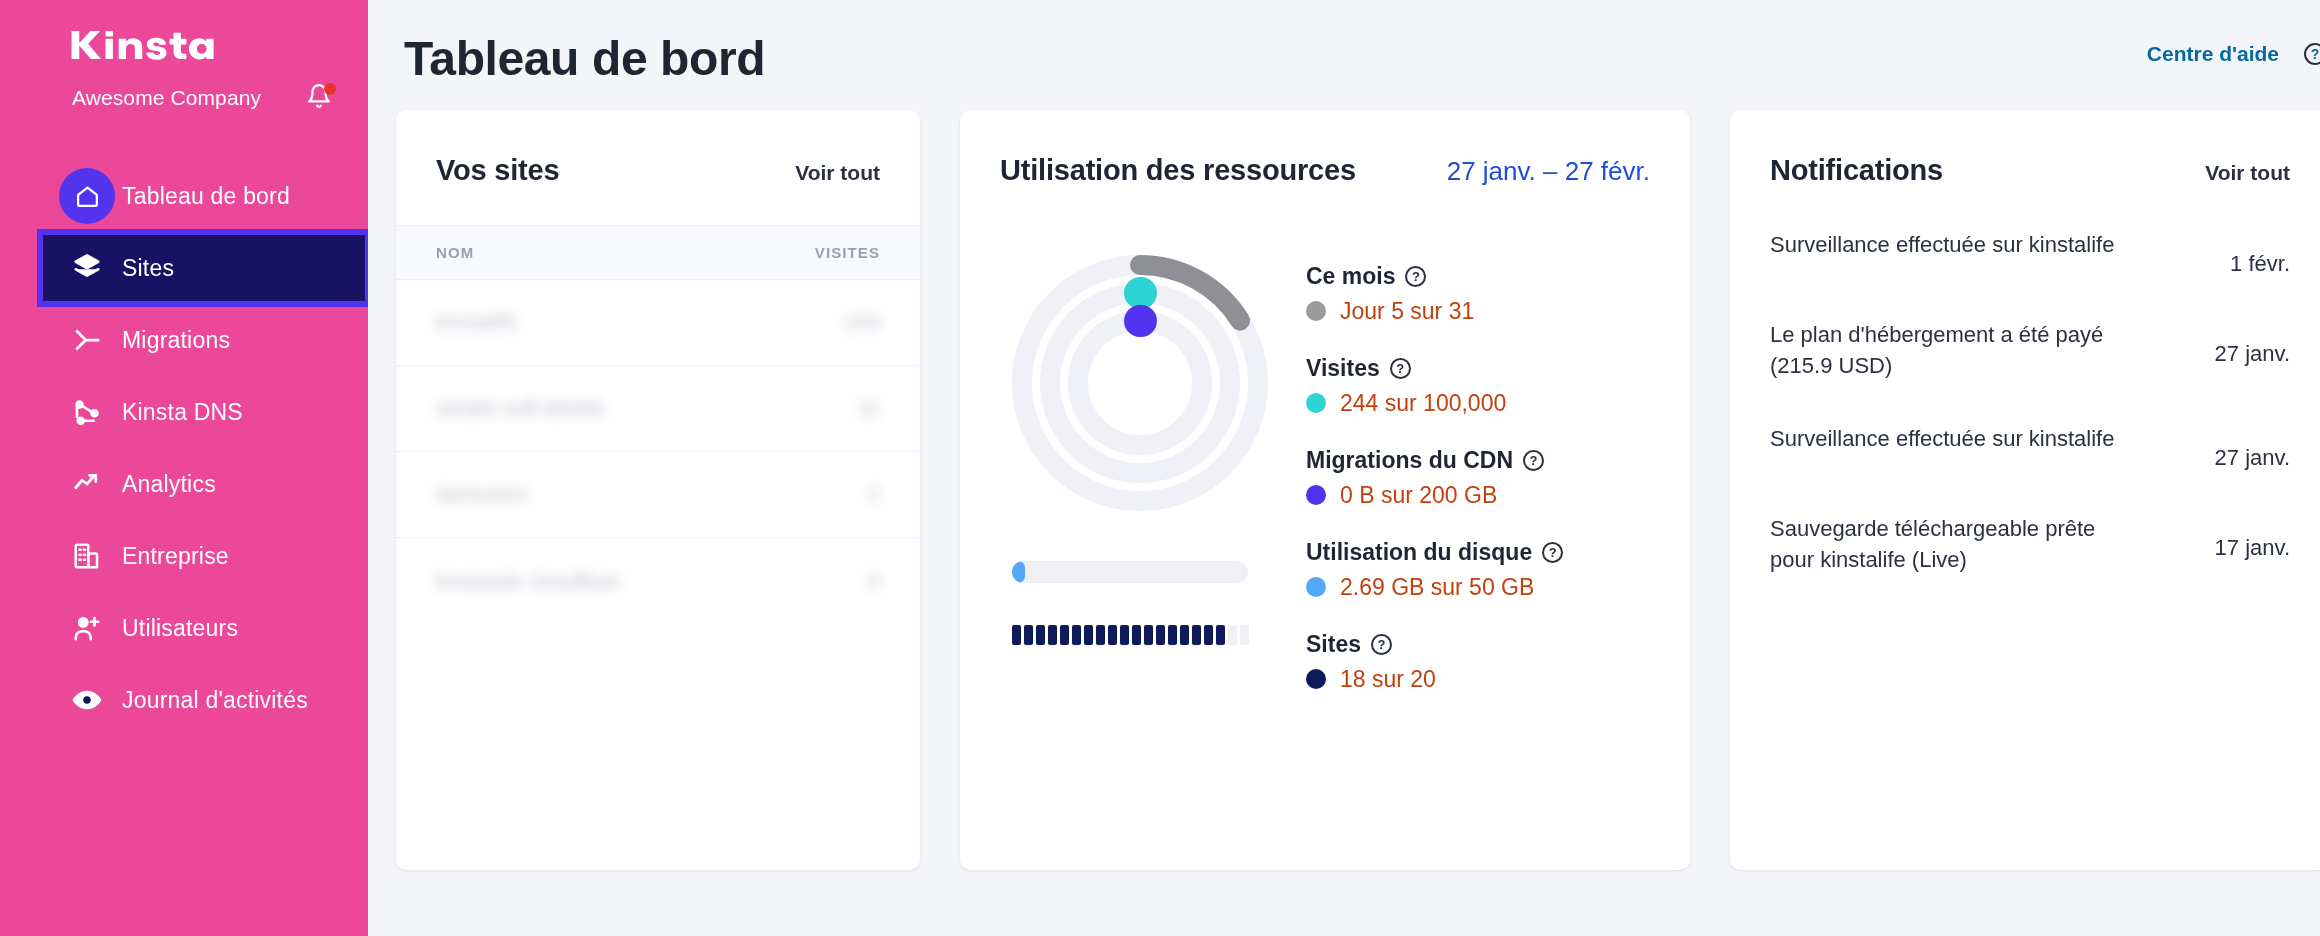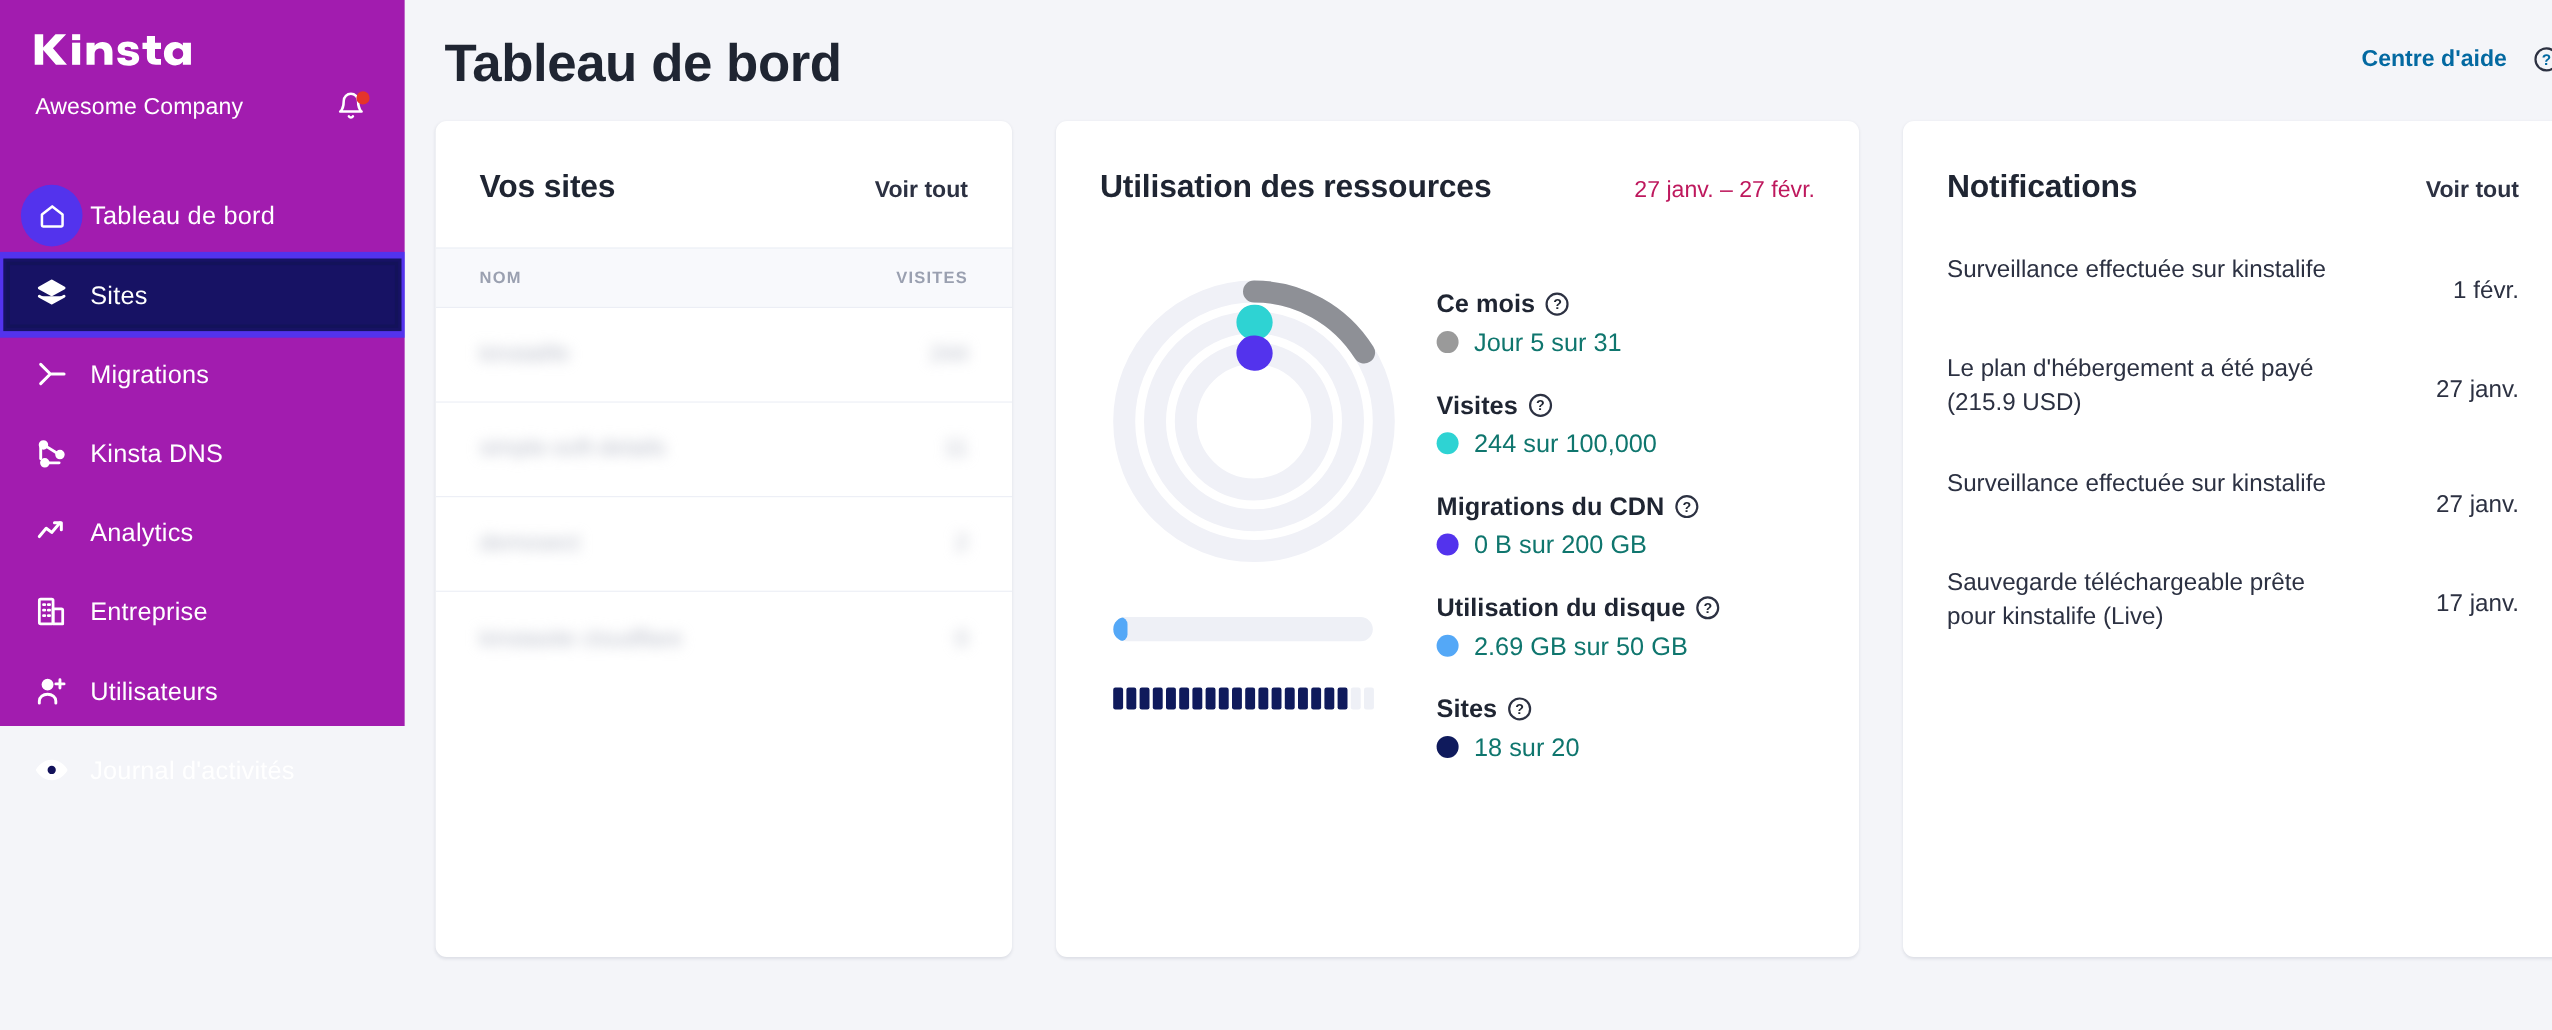--- a/index.html
+++ b/index.html
@@ -6,25 +6,26 @@
   html, body {
     width: 2320px; height: 936px;
     font-family: "Liberation Sans", sans-serif;
     background: #f4f5f9;
     overflow: hidden;
   }
   .app { display: flex; width: 2320px; height: 936px; }
 
   
   .sidebar {
-    width: 368px; height: 660px;
-    background: #a21caf;
+    width: 368px; height: 936px;
+    background: #ec4899;
     flex: 0 0 368px;
     position: relative;
     padding-top: 28px;
+    padding-left: 40px;
   }
   .brand-row { padding: 0 30px; }
   .logo { height: 34px; display: block; }
   .org-row {
     display: flex; align-items: center; justify-content: space-between;
     padding: 20px 32px 0 32px;
   }
   .org-name {
     color: #ffffff; font-size: 21px; letter-spacing: .1px;
   }
@@ -110,21 +111,21 @@
     padding: 44px 40px 0 40px;
   }
   .card-title {
     font-size: 29px; font-weight: bold; color: #1f2532;
     letter-spacing: -.2px;
   }
   .card-action {
     font-size: 21px; font-weight: bold; color: #2c3142; cursor: pointer;
   }
   .card-daterange {
-    font-size: 21px; color: #be185d;
+    font-size: 26px; color: #1d4ed8;
   }
 
   
   .tbl-head {
     display: flex; justify-content: space-between;
     background: #f8f9fc;
     border-top: 1px solid #eceef5;
     border-bottom: 1px solid #eceef5;
     margin-top: 38px;
     padding: 18px 40px;
@@ -169,21 +170,21 @@
     margin-bottom: 8px;
   }
   .metric-q {
     width: 21px; height: 21px; border-radius: 50%;
     border: 2px solid #2c3142;
     display: inline-flex; align-items: center; justify-content: center;
     font-size: 13px; font-weight: bold; line-height: 1; cursor: pointer;
   }
   .metric-value {
     display: flex; align-items: center; gap: 14px;
-    font-size: 23px; color: #0f766e;
+    font-size: 23px; color: #c2410c;
   }
   .dot { width: 20px; height: 20px; border-radius: 50%; flex: 0 0 20px; }
 
   
   .notif-row {
     display: flex; align-items: flex-start; justify-content: space-between;
     padding: 0 40px;
     margin-top: 42px;
     gap: 18px;
     cursor: pointer;

